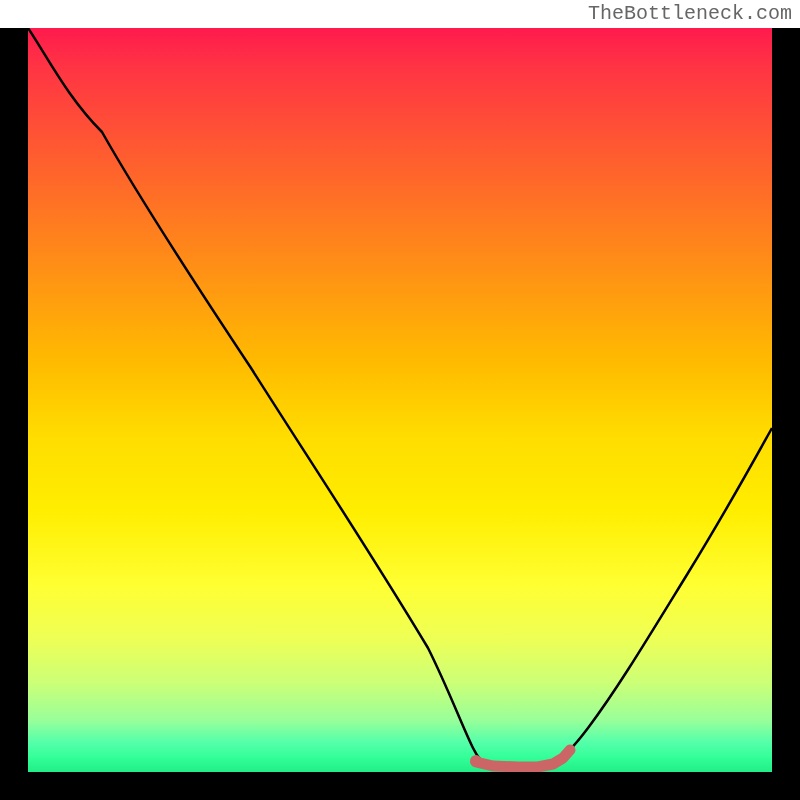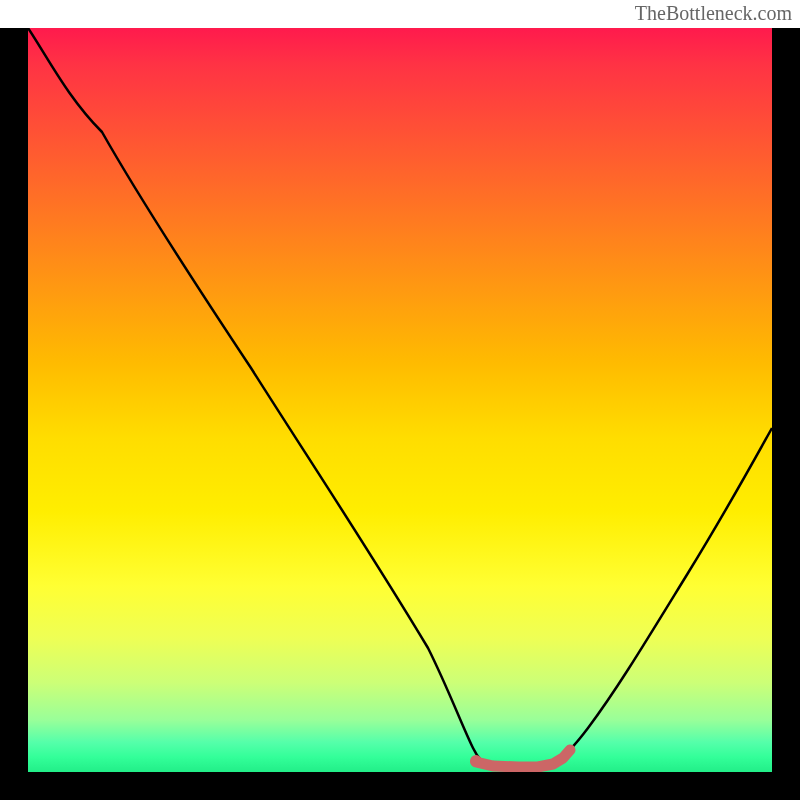--- a/index.html
+++ b/index.html
@@ -12,21 +12,21 @@
     width: 800px;
     height: 800px;
     position: relative;
   }
   .attribution {
     position: absolute;
     top: 2px;
     right: 8px;
     font-size: 20px;
     color: #666666;
-    font-family: Liberation Serif, serif;
+    font-family: Liberation Mono, monospace;
   }
   .chart-frame {
     position: absolute;
     top: 28px;
     left: 0;
     width: 800px;
     height: 772px;
     background: #000000;
   }
   .plot-area {

